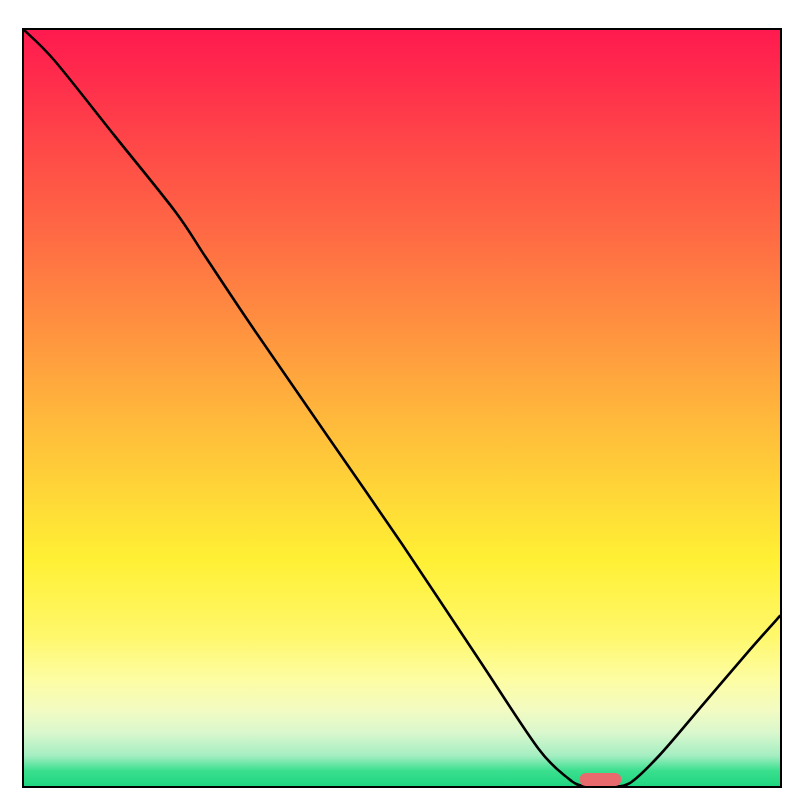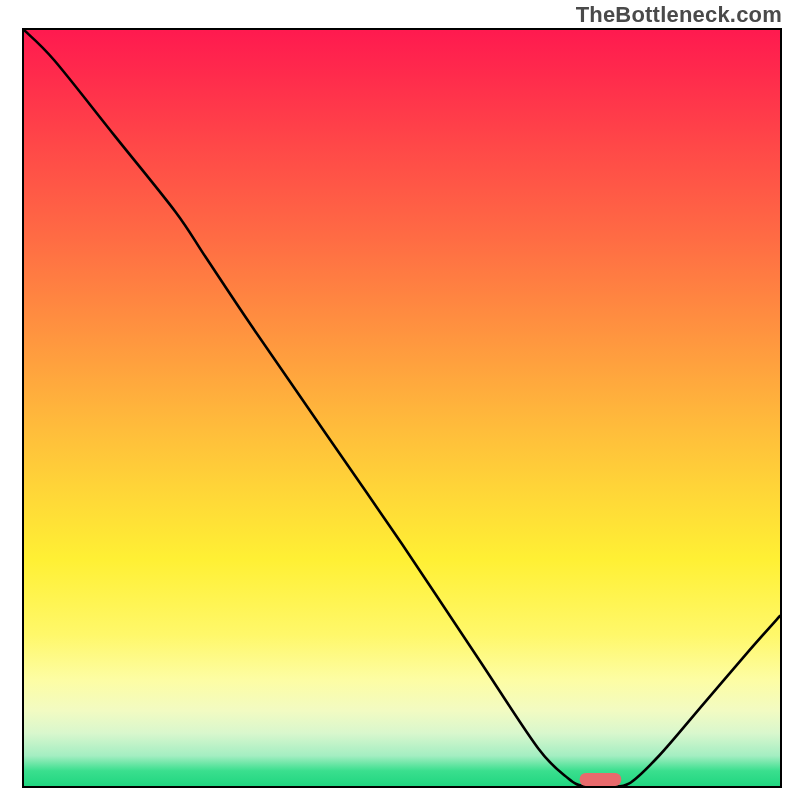--- a/index.html
+++ b/index.html
@@ -59,21 +59,20 @@
   }
   svg.curve, svg.marker {
     position: absolute;
     inset: 0;
   }
 </style>
 </head>
 <body>
 
 <div class="container">
-  <div class="watermark">TheBottleneck.com</div>
 
   <div class="plot-area">
     <div class="gradient"></div>
 
     <svg class="curve" viewBox="0 0 756 756" preserveAspectRatio="none">
       <path id="curve-path" fill="none" stroke="#000000" stroke-width="2.6" stroke-linecap="round" stroke-linejoin="round" d="M 0.00 0.00 C 4.84 4.84, 15.72 13.31, 30.24 30.24 C 44.76 47.17, 71.37 81.65, 90.72 105.84 C 110.07 130.03, 136.68 162.09, 151.20 181.44 C 165.72 200.79, 169.34 208.66, 181.44 226.80 C 193.54 244.94, 207.45 266.41, 226.80 294.84 C 246.15 323.27, 278.21 369.38, 302.40 404.46 C 326.59 439.54, 353.81 478.40, 378.00 514.08 C 402.19 549.76, 431.83 594.82, 453.60 627.48 C 475.37 660.14, 499.56 698.85, 514.08 718.20 C 528.60 737.55, 537.06 742.39, 544.32 748.44 C 551.58 754.49, 553.39 754.79, 559.44 756.00 C 565.49 757.21, 574.86 756.36, 582.12 756.00 C 589.38 755.64, 596.33 758.57, 604.80 753.73 C 613.27 748.89, 622.94 738.70, 635.04 725.76 C 647.14 712.82, 665.88 689.77, 680.40 672.84 C 694.92 655.91, 713.66 633.83, 725.76 619.92 C 737.86 606.01, 751.16 591.34, 756.00 585.90"></path>
     </svg>
 
     <svg class="marker" viewBox="0 0 756 756" preserveAspectRatio="none">
       <rect id="marker-rect" rx="6" ry="6" fill="#e86a6c" x="555.66" width="41.58" y="743.00" height="13.00"></rect>

